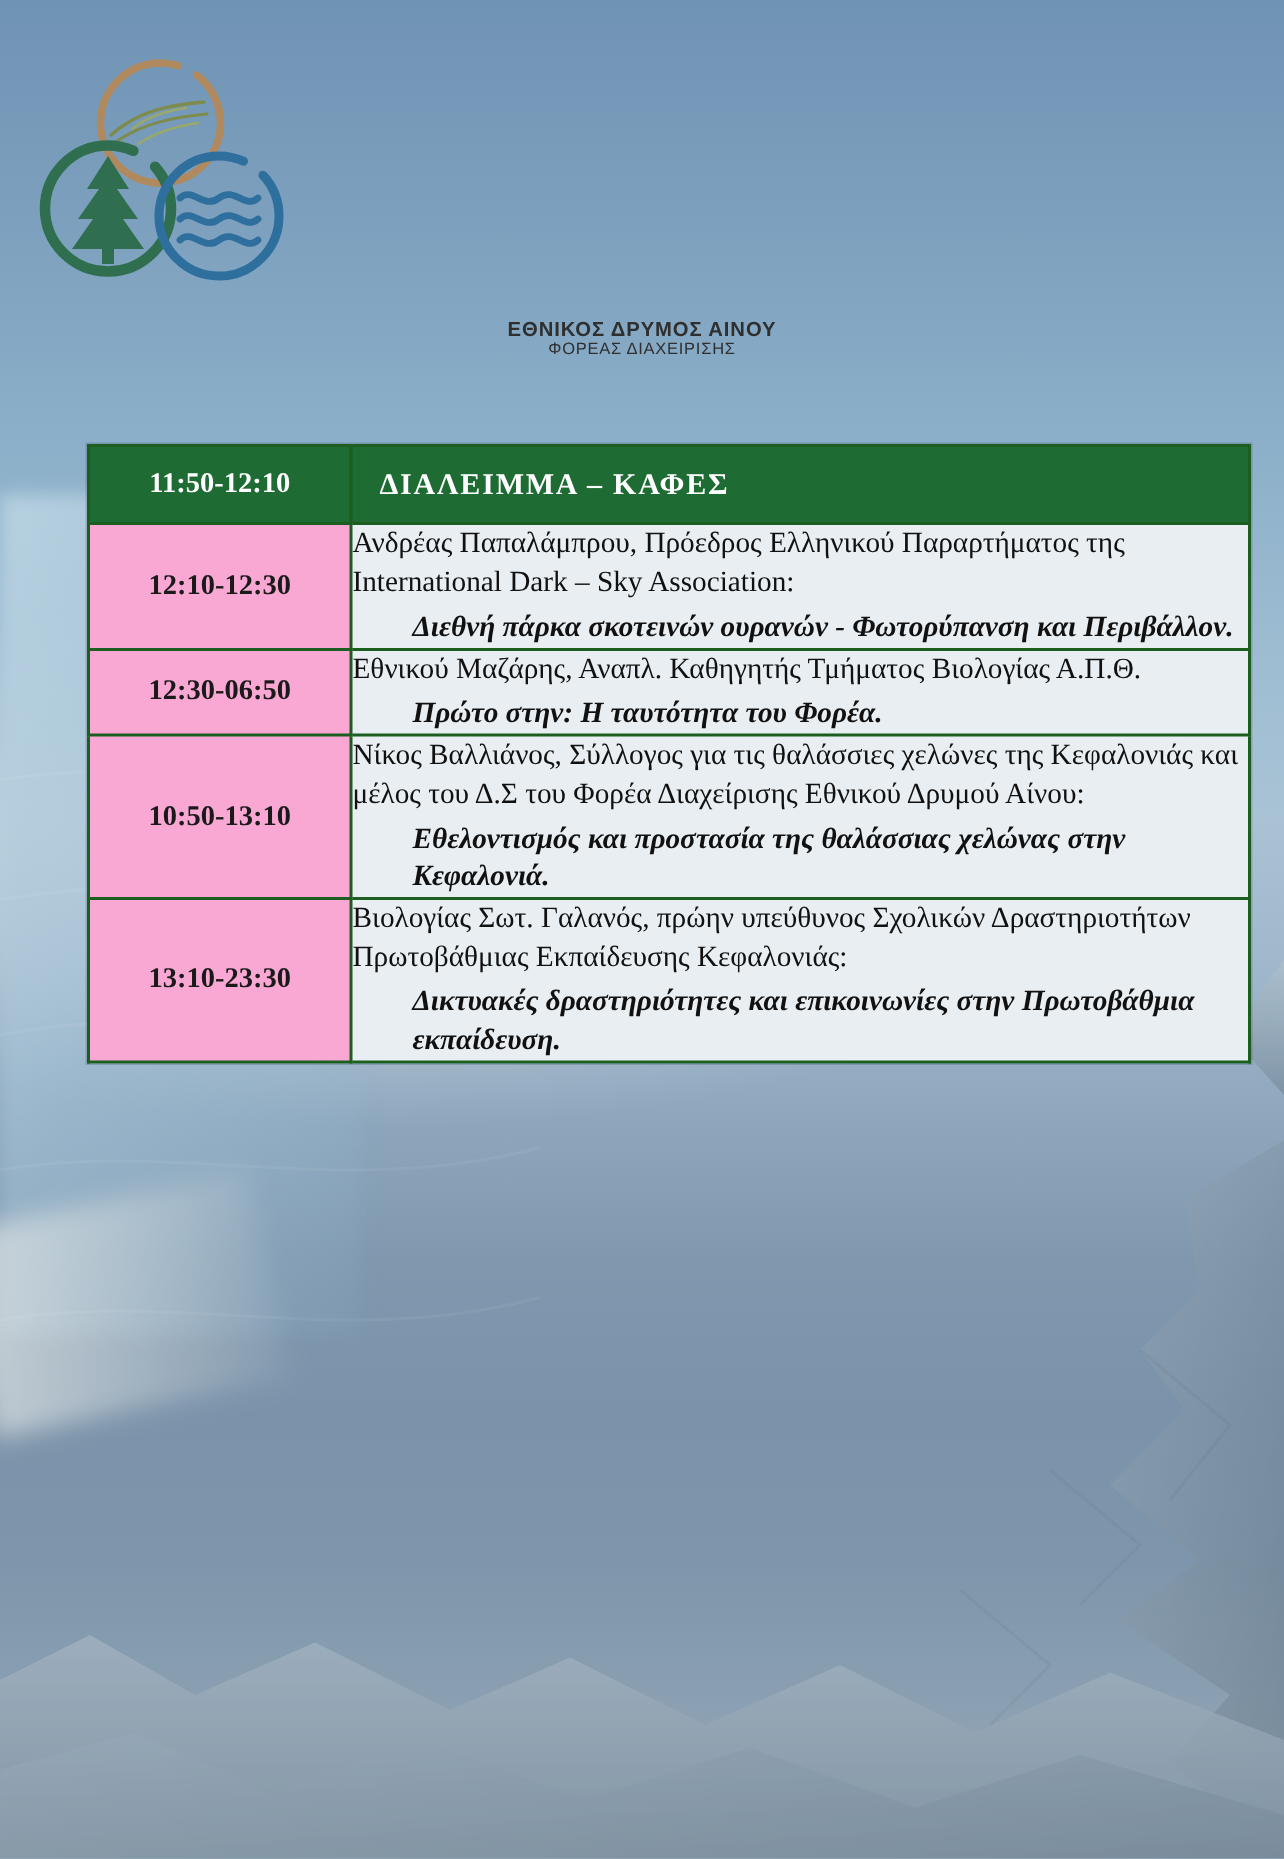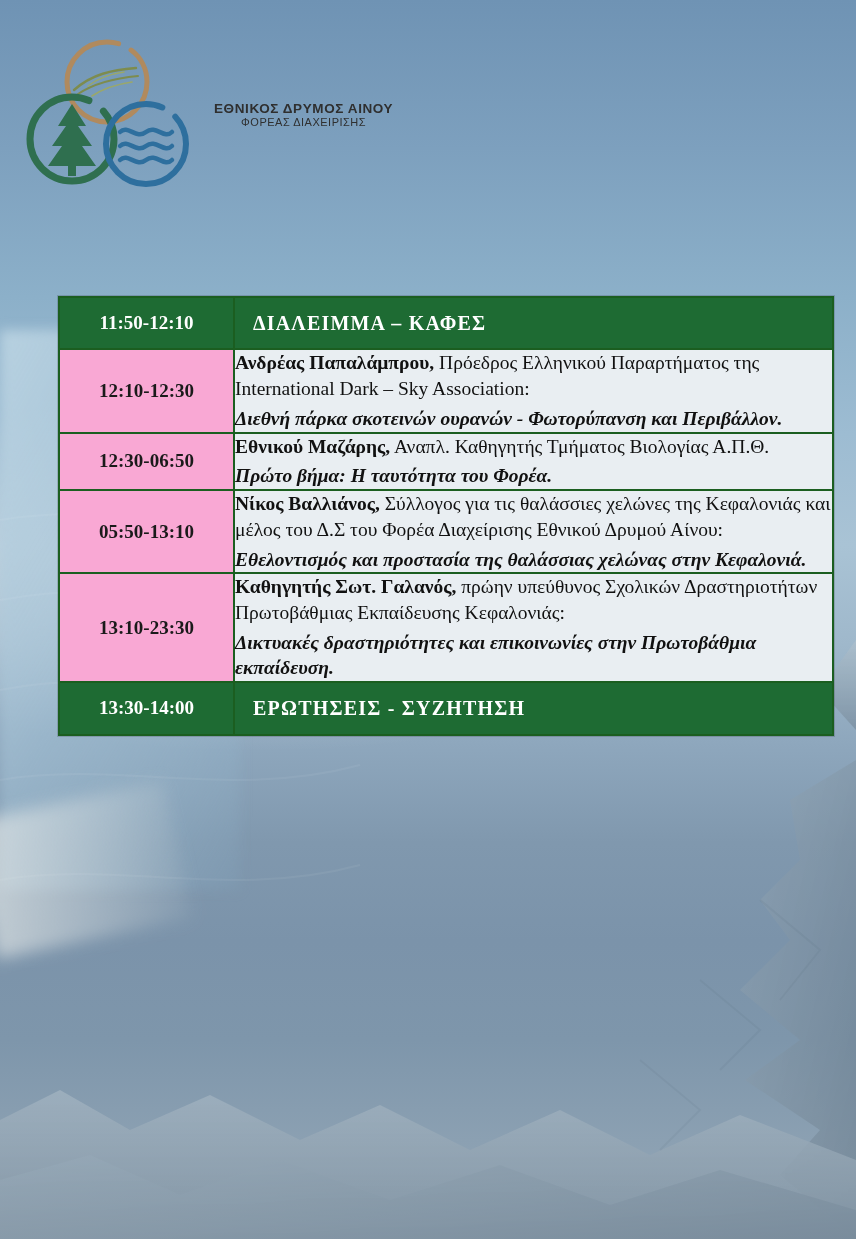--- a/index.html
+++ b/index.html
@@ -67,21 +67,22 @@
   }
 
   
   .logo-wrap {
     position: absolute;
     left: 0;
     right: 0;
     top: 34px;
     z-index: 5;
     display: flex;
-    align-items: center;
+    flex-direction: column;
+    gap: 16px;
   }
   .logo-mark {
     width: 214px;
     height: 160px;
     position: relative;
   }
   .logo-text {
     text-align: center;
     margin-top: 2px;
     line-height: 1.12;
@@ -147,27 +148,28 @@
     font-weight: 700;
     letter-spacing: 1.2px;
     font-size: 20px;
     padding: 12px 18px;
   }
   .row-green.center .cell-body {
     text-align: center;
     letter-spacing: 2px;
   }
   .speaker {
-    font-weight: 700;
+    font-weight: 400;
   }
   .talk {
     font-weight: 700;
     font-style: italic;
     display: block;
     margin-top: 4px;
+    margin-left: 40px;
   }
   .para {
     margin: 0;
   }
 </style>
 </head>
 <body>
 
 <div class="bg"></div>
 <div class="bg-sea"></div>
@@ -253,40 +255,36 @@
       <td class="cell-body">
         <p class="para"><span class="speaker">Ανδρέας Παπαλάμπρου,</span><span> Πρόεδρος Ελληνικού Παραρτήματος της International Dark – Sky Association:</span></p>
         <span class="talk">Διεθνή πάρκα σκοτεινών ουρανών - Φωτορύπανση και Περιβάλλον.</span>
       </td>
     </tr>
 
     <tr>
       <td class="cell-time">12:30-06:50</td>
       <td class="cell-body">
         <p class="para"><span class="speaker">Εθνικού Μαζάρης,</span><span> Αναπλ. Καθηγητής Τμήματος Βιολογίας Α.Π.Θ.</span></p>
-        <span class="talk">Πρώτο βήμα: Η ταυτότητα του Φορέα.</span>
-      </td>
-    </tr>
-
-    <tr>
-      <td class="cell-time">05:50-13:10</td>
+        <span class="talk">Πρώτο στην: Η ταυτότητα του Φορέα.</span>
+      </td>
+    </tr>
+
+    <tr>
+      <td class="cell-time">10:50-13:10</td>
       <td class="cell-body">
         <p class="para"><span class="speaker">Νίκος Βαλλιάνος,</span><span> Σύλλογος για τις θαλάσσιες χελώνες της Κεφαλονιάς και μέλος του Δ.Σ του Φορέα Διαχείρισης Εθνικού Δρυμού Αίνου:</span></p>
         <span class="talk">Εθελοντισμός και προστασία της θαλάσσιας χελώνας στην Κεφαλονιά.</span>
       </td>
     </tr>
 
     <tr>
       <td class="cell-time">13:10-23:30</td>
       <td class="cell-body">
-        <p class="para"><span class="speaker">Καθηγητής Σωτ. Γαλανός,</span><span> πρώην υπεύθυνος Σχολικών Δραστηριοτήτων Πρωτοβάθμιας Εκπαίδευσης Κεφαλονιάς:</span></p>
+        <p class="para"><span class="speaker">Βιολογίας Σωτ. Γαλανός,</span><span> πρώην υπεύθυνος Σχολικών Δραστηριοτήτων Πρωτοβάθμιας Εκπαίδευσης Κεφαλονιάς:</span></p>
         <span class="talk">Δικτυακές δραστηριότητες και επικοινωνίες στην Πρωτοβάθμια εκπαίδευση.</span>
       </td>
     </tr>
 
-    <tr class="row-green">
-      <td class="cell-time">13:30-14:00</td>
-      <td class="cell-body">ΕΡΩΤΗΣΕΙΣ - ΣΥΖΗΤΗΣΗ</td>
-    </tr>
 
 
   </tbody>
 </table>
 
 </body></html>

